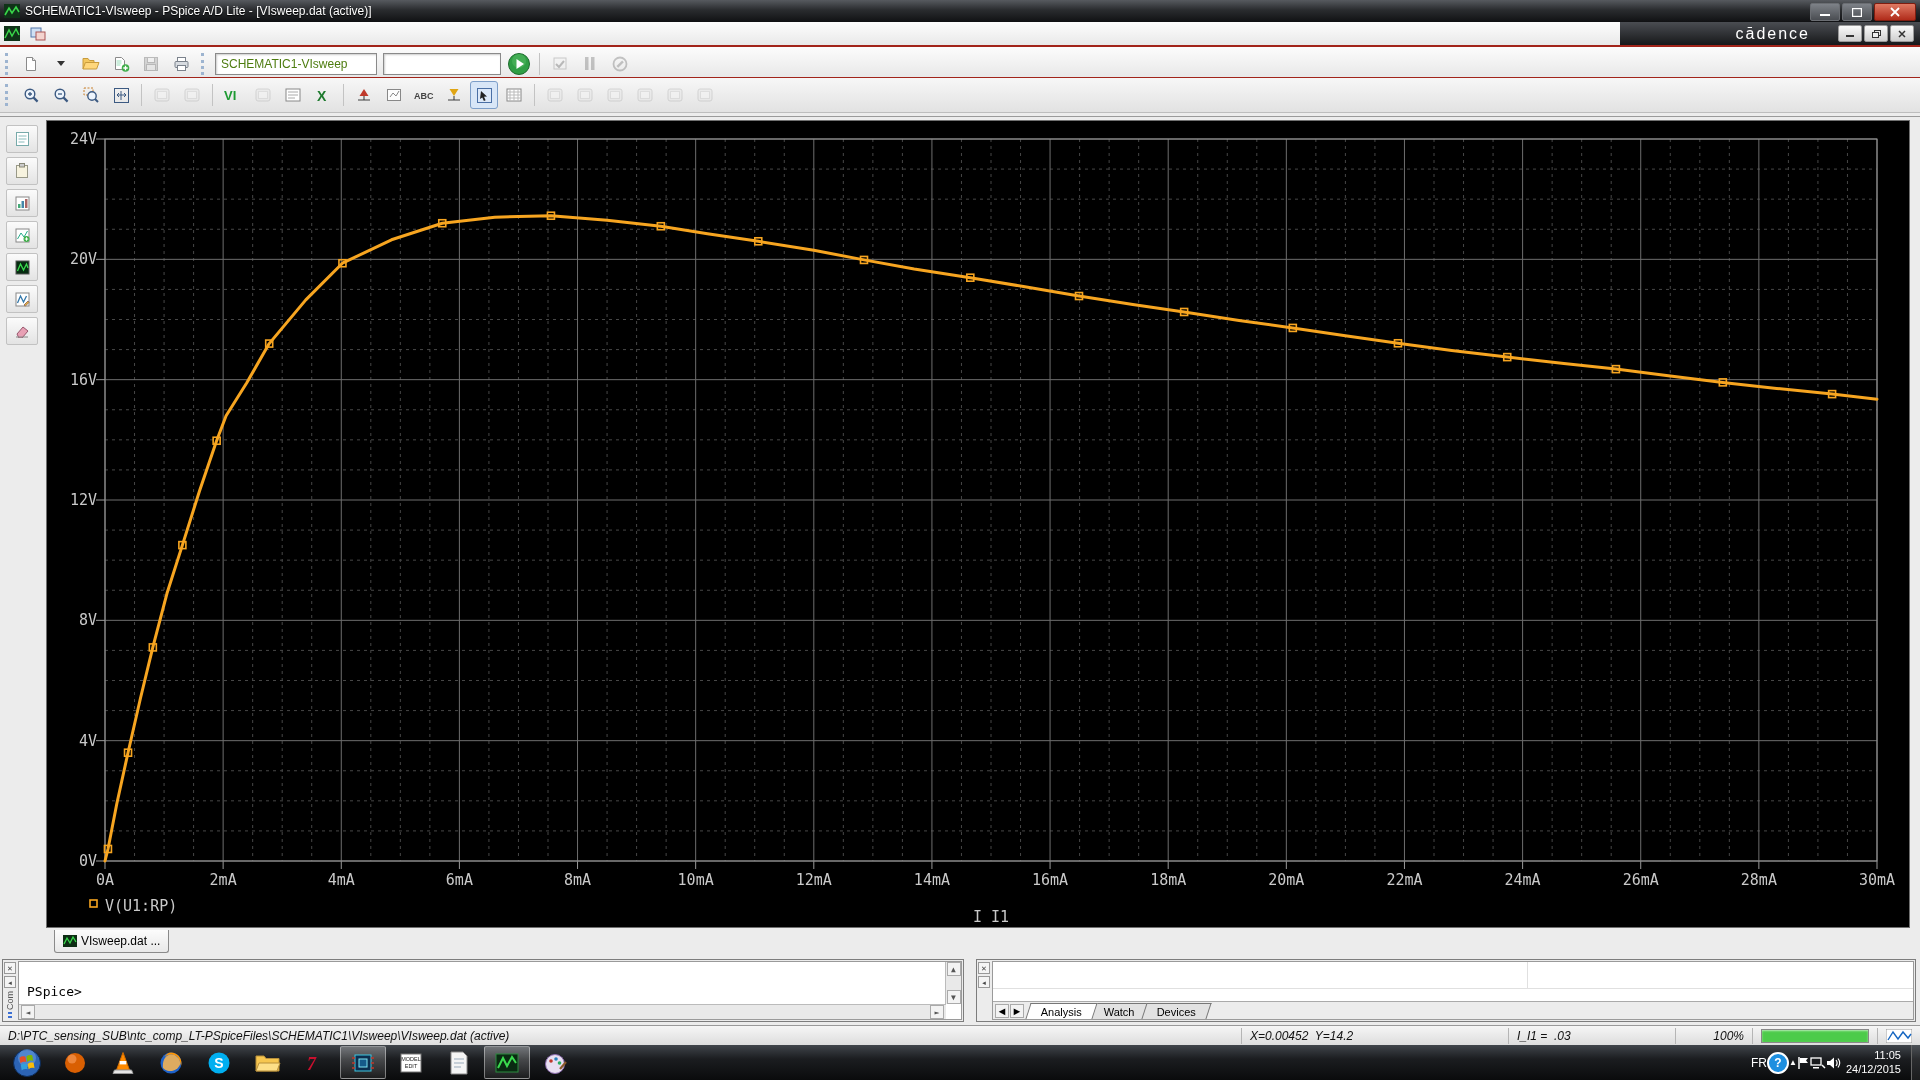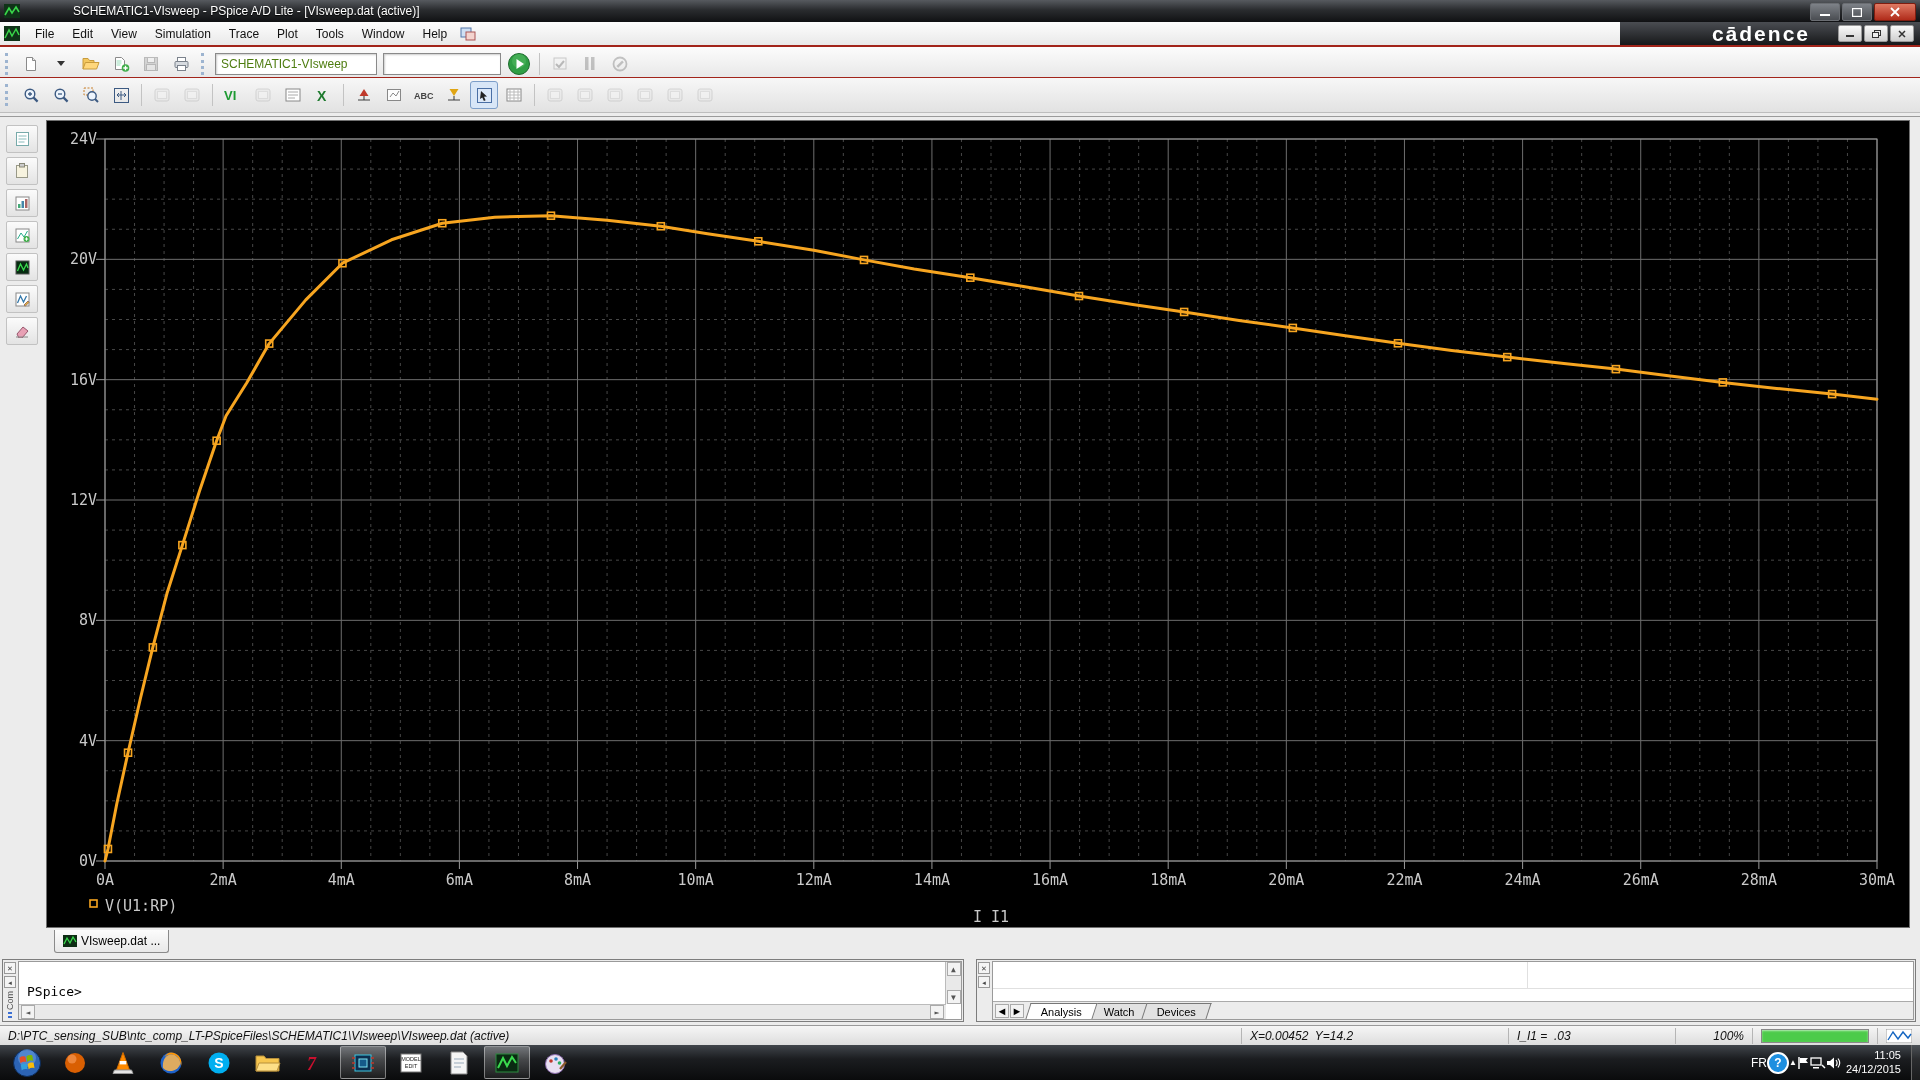--- a/index.html
+++ b/index.html
@@ -1,34 +1,34 @@
 <!DOCTYPE html>
 <html><head>
 <meta charset="utf-8">
 <style>
   html,body{margin:0;padding:0;background:#222;}
   #app{position:relative;width:1920px;height:1080px;overflow:hidden;
        font-family:"Liberation Sans",sans-serif;background:#ececec;user-select:none;}
   
   .titlebar{position:absolute;left:0;top:0;width:1920px;height:22px;
-    background:linear-gradient(#575a5f,#2a2c2f 45%,#101113);display:flex;align-items:center;color:#fff;gap:48px;}
+    background:linear-gradient(#575a5f,#2a2c2f 45%,#101113);display:flex;align-items:center;color:#fff;}
   .titlebar .appicon{width:16px;height:14px;margin:0 5px 0 4px;}
   .titlebar .ttl{font-size:12px;text-shadow:0 1px 1px #000;white-space:nowrap;}
   .winbtns{position:absolute;right:4px;top:3px;display:flex;gap:2px;}
   .wbtn{width:28px;height:16px;border:1px solid #6b6e73;border-radius:2px;
     background:linear-gradient(#7e8288,#4a4d52);display:flex;align-items:center;justify-content:center;}
   .wbtn.close{width:40px;background:linear-gradient(#e07a63,#b02b1a);border-color:#7e1d10;}
   
   .menubar{position:absolute;left:0;top:22px;width:1920px;height:23px;
     background:linear-gradient(#fdfdfd,#e9e9e9);display:flex;align-items:center;font-size:12px;}
   .menubar .mico{width:16px;height:15px;margin:0 6px 0 4px;}
   .menu-item{padding:3px 9px;color:#111;}
   .menubar-right{position:absolute;right:0;top:0;height:23px;width:300px;
     background:linear-gradient(#4a4d52,#17181a);display:flex;align-items:center;justify-content:flex-end;}
-  .cadence{color:#fff;font-size:21px;font-weight:bold;letter-spacing:2px;margin-right:28px;}
+  .cadence{color:#fff;font-size:16px;font-weight:normal;letter-spacing:2px;margin-right:28px;}
   .mdibtns{display:flex;gap:2px;margin-right:6px;}
   .mdibtn{width:22px;height:15px;border:1px solid #9a9a9a;border-radius:2px;
     background:linear-gradient(#fafafa,#cfcfcf);display:flex;align-items:center;justify-content:center;}
   
   .toolbar1{position:absolute;left:0;top:45px;width:1920px;height:35px;border-top:2px solid #a2241a;
     background:linear-gradient(#fcfcfc,#e6e6e6);display:flex;align-items:center;box-sizing:border-box;}
   .toolbar2{position:absolute;left:0;top:77px;width:1920px;height:36px;border-top:1px solid #a2241a;
     background:linear-gradient(#f7f7f7,#e2e2e2);display:flex;align-items:center;box-sizing:border-box;border-bottom:1px solid #bdbdbd;}
   .thandle{width:3px;height:22px;margin:0 5px;border-left:3px dotted #9db4d0;}
   .tsep{width:1px;height:22px;background:#c3c3c3;margin:0 5px;}
@@ -122,31 +122,20 @@
     </div>
   </div>
 
   <div class="menubar">
     <span class="mico icon">
       <svg width="16" height="15">
           <rect width="16" height="15" fill="#103318"></rect>
           <polyline points="1,12 5,4 8,10 12,3 15,9" stroke="#39d64a" stroke-width="1.5" fill="none"></polyline>
         </svg>
     </span>
-    <div id="menu-items" style="display:flex;">
-        <div class="menu-item">File</div>
-        <div class="menu-item">Edit</div>
-        <div class="menu-item">View</div>
-        <div class="menu-item">Simulation</div>
-        <div class="menu-item">Trace</div>
-        <div class="menu-item">Plot</div>
-        <div class="menu-item">Tools</div>
-        <div class="menu-item">Window</div>
-        <div class="menu-item">Help</div>
-      </div>
     <span class="mico icon" style="margin-left:4px;">
       <svg width="16" height="14">
           <rect x="1" y="1" width="10" height="9" fill="#cfe0f4" stroke="#5577aa"></rect>
           <rect x="6" y="5" width="9" height="8" fill="#f4d4cf" stroke="#aa5555"></rect>
         </svg>
     </span>
     <div class="menubar-right">
       <span class="cadence">cādence</span>
       <div class="mdibtns">
         <div class="mdibtn">

